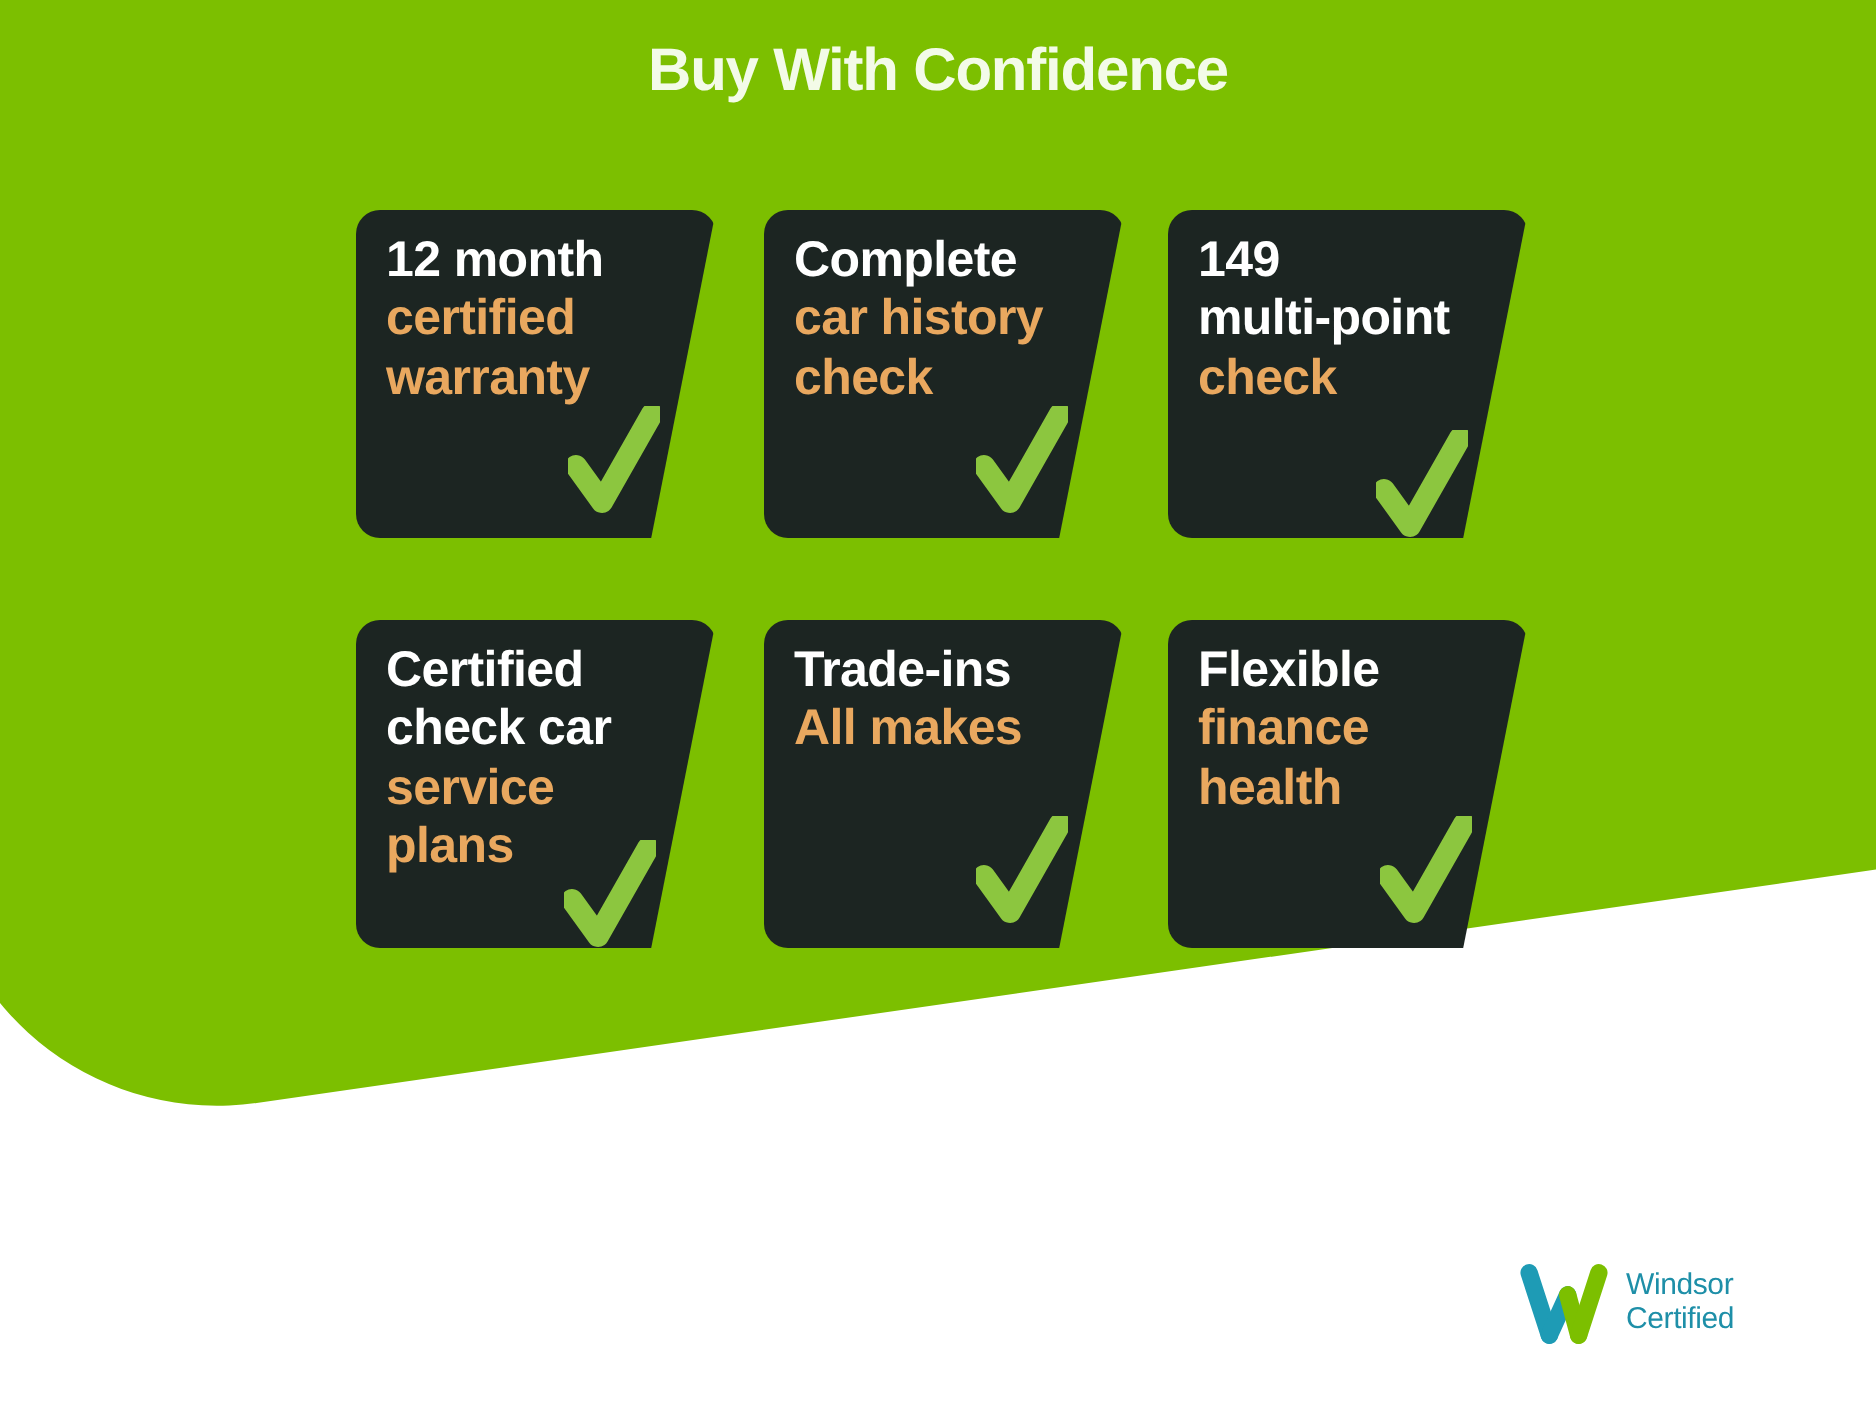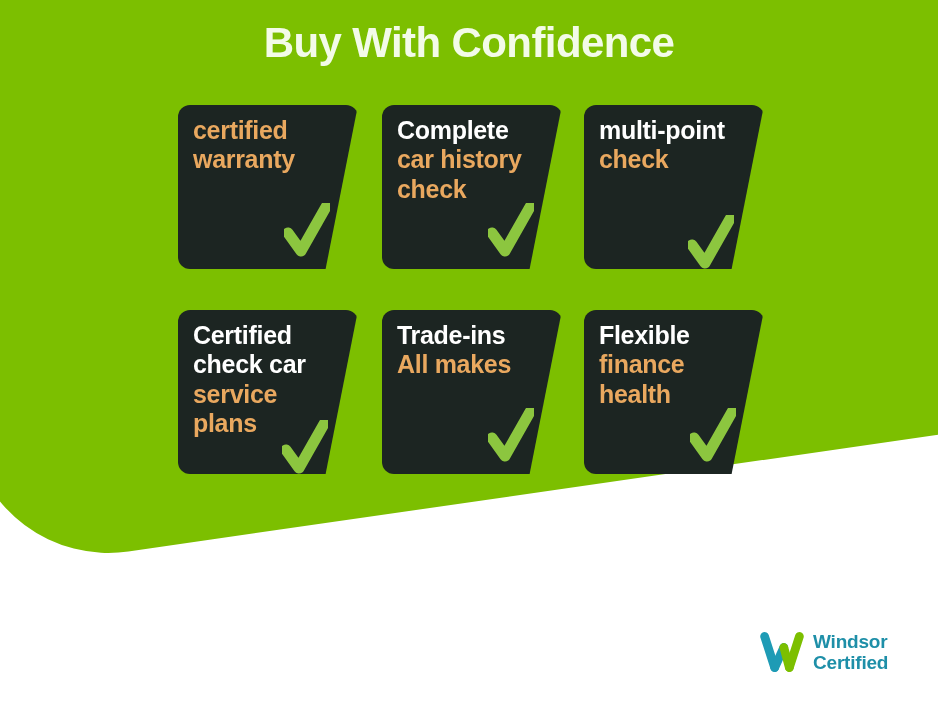--- a/index.html
+++ b/index.html
@@ -35,21 +35,21 @@
     transform-origin:0 0;
   }
 
   
   .title{
     position:absolute;
     left:0; right:0;
     top:19px;
     text-align:center;
     color:#F3FBE8;
-    font-size:42px;
+    font-size:30px;
     font-weight:bold;
     letter-spacing:-0.6px;
     line-height:1.15;
   }
 
   
   .cards{
     position:absolute;
     left:178px;
     top:105px;
@@ -116,22 +116,22 @@
     top:624px;
     width:170px;
     height:56px;
     display:flex;
     align-items:center;
     gap:9px;
   }
   .logo-mark{ width:44px; height:44px; flex:0 0 auto; }
   .logo-text{
     color:#1E8FA8;
-    font-size:19px;
-    font-weight:bold;
+    font-size:15px;
+    font-weight:normal;
     line-height:1.12;
     letter-spacing:-0.2px;
   }
   .logo-text span{ display:block; }
 </style>
 </head>
 <body>
 
 <div id="stage">
 
@@ -139,20 +139,21 @@
     <div class="green-slab"></div>
   </div>
 
   <div class="title">Buy With Confidence</div>
 
   <div class="cards">
 
     <div class="card c0">
       <div class="card-inner">
         <div class="card-text">
+          <span class="l-white">12 month</span>
           <span class="l-orange">certified</span>
           <span class="l-orange">warranty</span>
         </div>
         <svg class="check ck-a" viewBox="0 0 46 56">
           <path d="M4 30 L17 48 L42 4" fill="none" stroke="#8CC63F" stroke-width="11" stroke-linecap="round" stroke-linejoin="round"></path>
         </svg>
       </div>
     </div>
 
     <div class="card c1">
@@ -164,20 +165,21 @@
         </div>
         <svg class="check ck-a" viewBox="0 0 46 56">
           <path d="M4 30 L17 48 L42 4" fill="none" stroke="#8CC63F" stroke-width="11" stroke-linecap="round" stroke-linejoin="round"></path>
         </svg>
       </div>
     </div>
 
     <div class="card c2">
       <div class="card-inner">
         <div class="card-text">
+          <span class="l-white">149</span>
           <span class="l-white">multi-point</span>
           <span class="l-orange">check</span>
         </div>
         <svg class="check ck-b" viewBox="0 0 46 56">
           <path d="M4 30 L17 48 L42 4" fill="none" stroke="#8CC63F" stroke-width="11" stroke-linecap="round" stroke-linejoin="round"></path>
         </svg>
       </div>
     </div>
 
     <div class="card c3">

